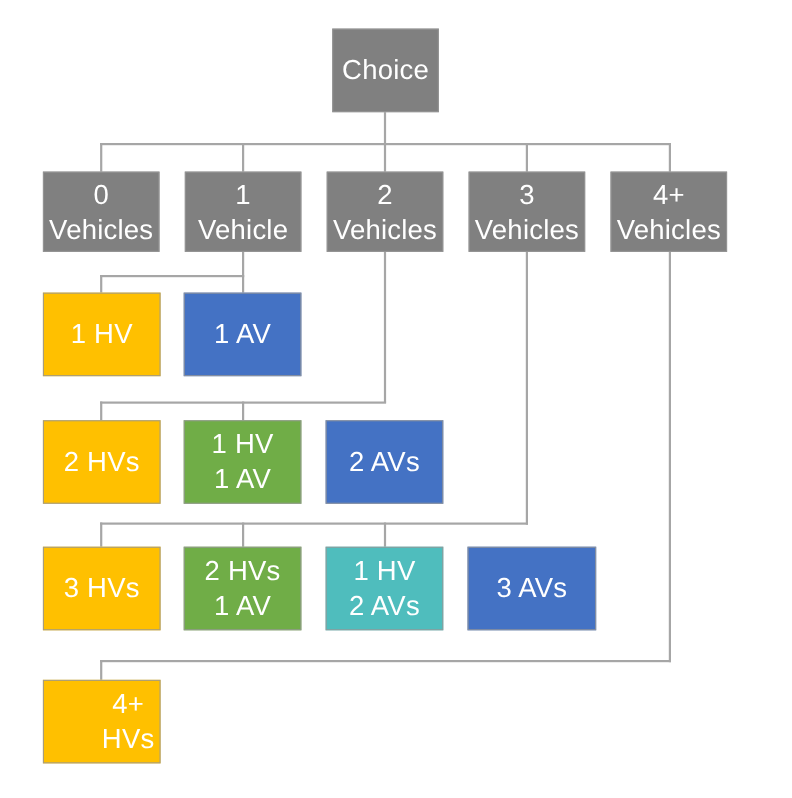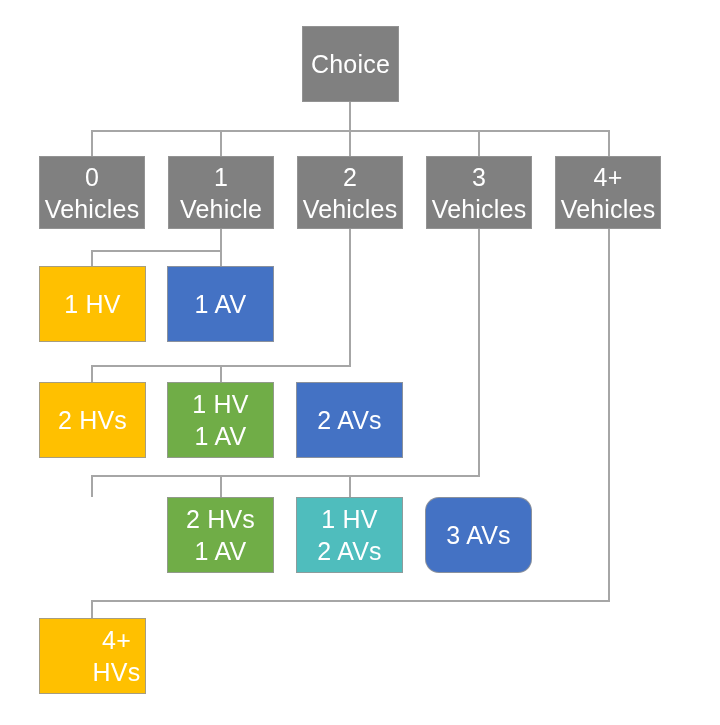--- a/index.html
+++ b/index.html
@@ -122,29 +122,32 @@
     <span class="label">2 HVs</span>
   </div>
   <div class="node green" style="left:167px; top:382px; width:107px; height:76px;">
     <span class="label">1 HV
 1 AV</span>
   </div>
   <div class="node blue" style="left:296px; top:382px; width:107px; height:76px;">
     <span class="label">2 AVs</span>
   </div>
 
+  <div class="node yellow" style="left:39px; top:497px; width:107px; height:76px;">
+    <span class="label">3 HVs</span>
+  </div>
   <div class="node green" style="left:167px; top:497px; width:107px; height:76px;">
     <span class="label">2 HVs
 1 AV</span>
   </div>
   <div class="node teal" style="left:296px; top:497px; width:107px; height:76px;">
     <span class="label">1 HV
 2 AVs</span>
   </div>
-  <div class="node blue" style="left:425px; top:497px; width:107px; height:76px;border-radius:14px;">
+  <div class="node blue" style="left:425px; top:497px; width:117px; height:76px;">
     <span class="label">3 AVs</span>
   </div>
 
   <div class="node yellow" style="left:39px; top:618px; width:107px; height:76px;padding-left:48px;">
     <span class="label">4+ HVs</span>
   </div>
 
 </div>
 
 </body></html>

